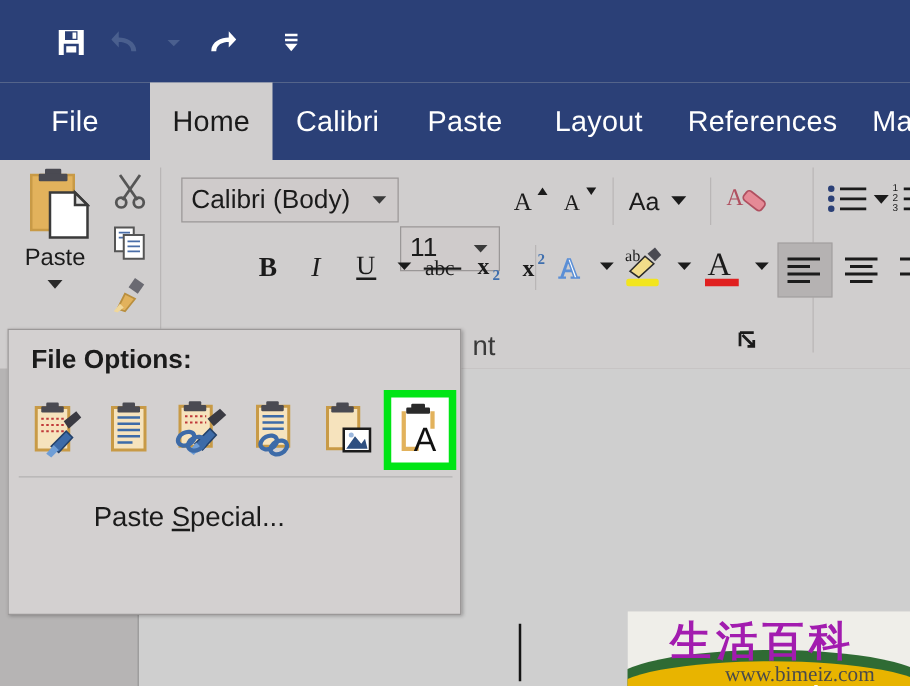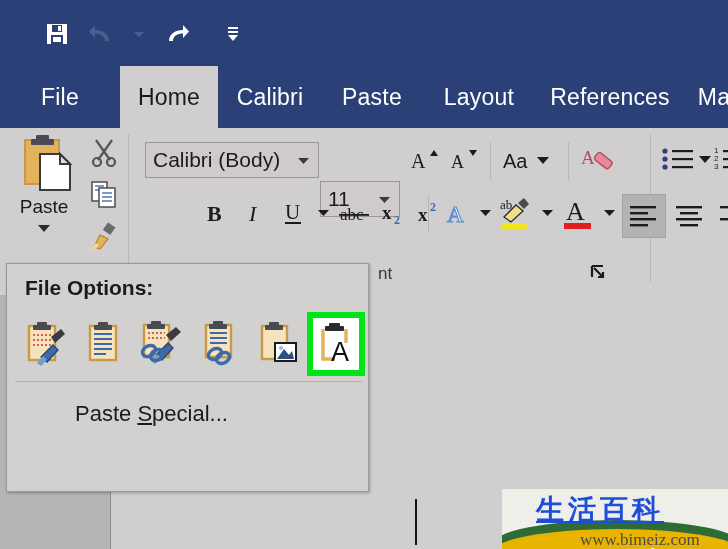--- a/index.html
+++ b/index.html
@@ -51,21 +51,21 @@
   .combo{
     position:absolute;background:#cfcbcb;border:1px solid #9a9797;
     display:flex;align-items:center;box-sizing:border-box;cursor:pointer;
   }
   .combo .txt{font-size:21px;color:#1b1b1b;padding-left:7px;flex:1;white-space:nowrap;overflow:hidden;}
   .combo .cv{padding-right:8px;}
 
   .icnbtn{position:absolute;display:flex;align-items:center;justify-content:center;cursor:pointer;}
   .icnbtn.on{background:#b5b2b2;border:1px solid #a5a2a2;box-sizing:border-box;}
 
-  .grp-name{position:absolute;font-size:17px;color:#3a3a3a;}
+  .grp-name{position:absolute;font-size:22px;color:#3a3a3a;}
   .dlg-launch{position:absolute;cursor:pointer;}
 
   
   .doc-wrap{position:absolute;left:0;top:295px;width:728px;height:254px;background:#b6b4b4;}
   .page{position:absolute;left:110px;top:0px;width:618px;height:254px;background:#cfcfcf;border-left:1px solid #8f8d8d;}
   .caret{position:absolute;left:304px;top:204px;width:2px;height:46px;background:#141414;}
 
   
   .menu{
     position:absolute;left:6px;top:263px;width:363px;height:229px;
@@ -83,21 +83,21 @@
     display:flex;align-items:center;cursor:pointer;
   }
   .menu-item .mtxt{font-size:22px;color:#1b1b1b;padding-left:60px;white-space:nowrap;}
   u{text-decoration:underline;}
 
   
   .wm{position:absolute;left:502px;top:489px;width:226px;height:60px;overflow:hidden;}
   .wm-bg{position:absolute;inset:0;background:#efeee9;}
   .wm-band1{position:absolute;left:-10px;top:31px;width:250px;height:30px;background:#2f6b34;border-radius:60% 60% 0 0 / 100% 100% 0 0;}
   .wm-band2{position:absolute;left:-10px;top:40px;width:250px;height:28px;background:#e8b400;border-radius:60% 60% 0 0 / 100% 100% 0 0;}
-  .wm-cn{position:absolute;left:34px;top:2px;font-size:28px;color:#1d4ed8;letter-spacing:4px;font-family:"DejaVu Sans", sans-serif;font-weight:bold;text-decoration:underline;}
+  .wm-cn{position:absolute;left:34px;top:2px;font-size:33px;color:#a21caf;letter-spacing:4px;font-family:"DejaVu Sans", sans-serif;font-weight:bold;}
   .wm-url{position:absolute;left:78px;top:41px;font-size:17px;color:#4a4a4a;font-family:Liberation Serif, serif;}
   .wm-how{position:absolute;left:148px;top:56px;font-size:20px;color:#ffffff;font-weight:bold;}
 </style>
 </head>
 <body>
 
 <div id="app">
 
   <div class="titlebar">
     <div class="qat">

